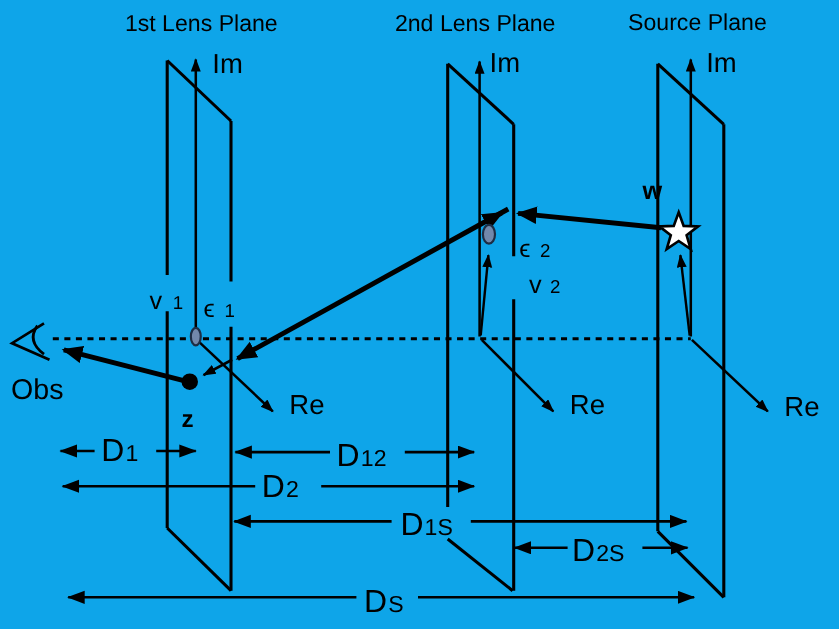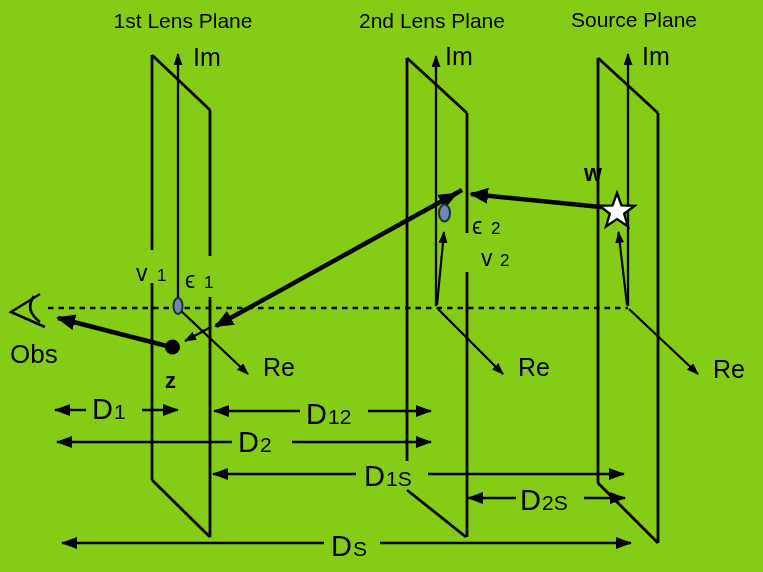--- a/index.html
+++ b/index.html
@@ -4,21 +4,21 @@
 <style>
   html, body {
     margin: 0;
     padding: 0;
     background: #ffffff;
   }
   .stage {
     width: 763px;
     height: 572px;
     position: relative;
-    background: #84cc16;
+    background: #0ea5e9;
   }
   svg text {
     font-family: "Liberation Sans", "DejaVu Sans", sans-serif;
     fill: #000000;
     font-weight: 500;
   }
   .title    { font-size: 21px; }
   .axis-lbl { font-size: 25px; }
   .lbl      { font-size: 23px; }
   .lbl-sub  { font-size: 17px; }

